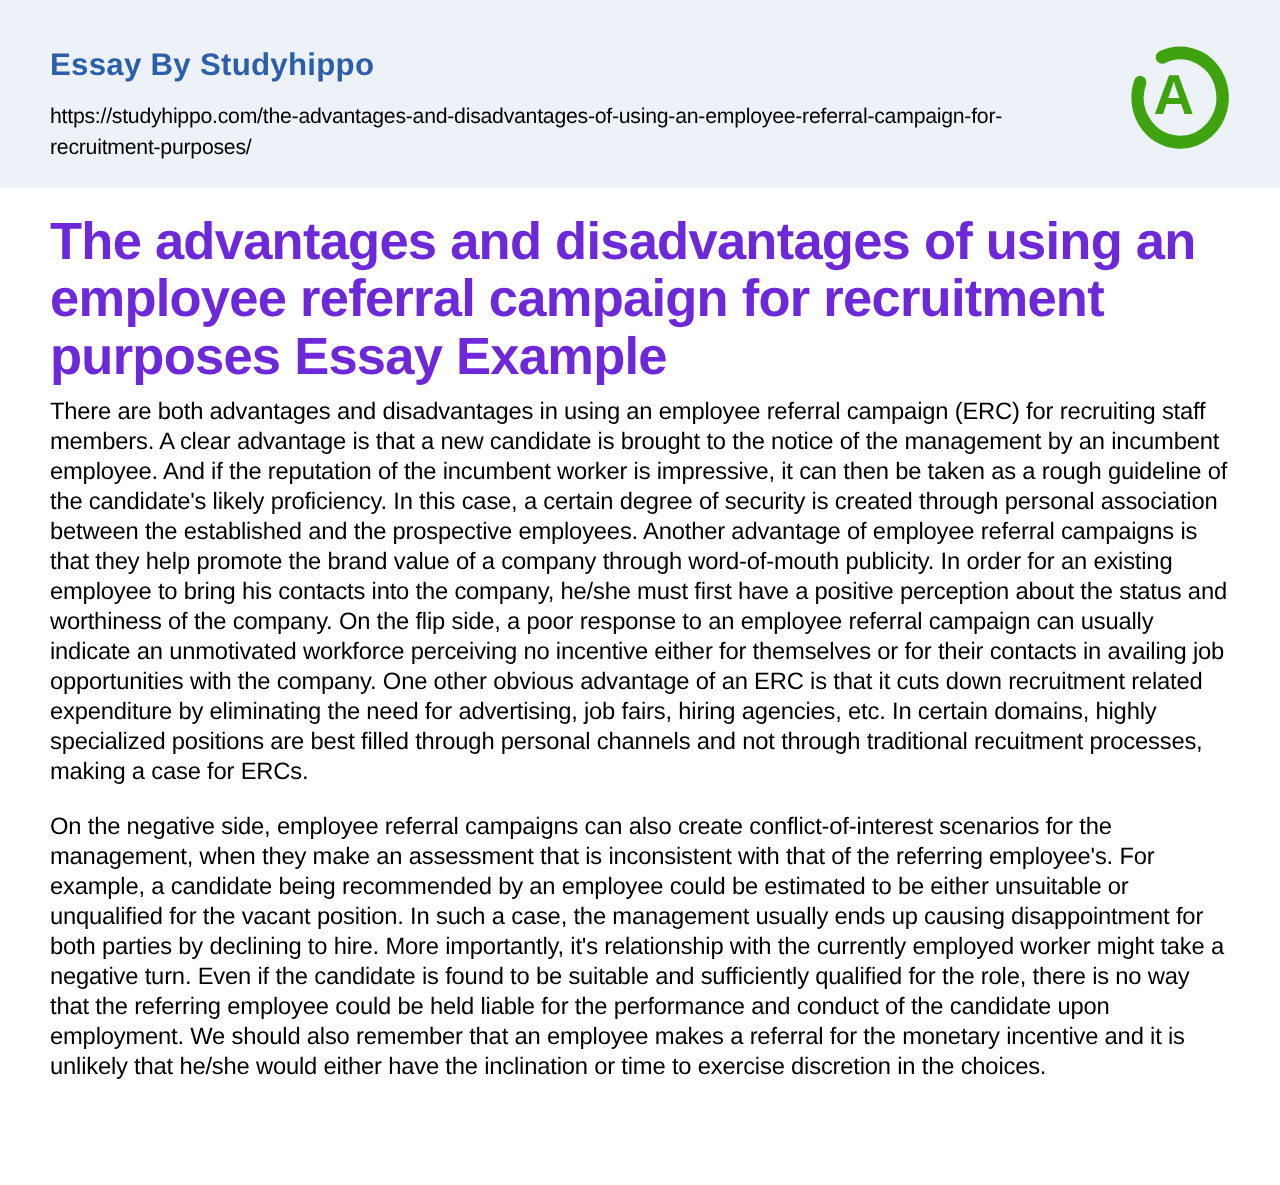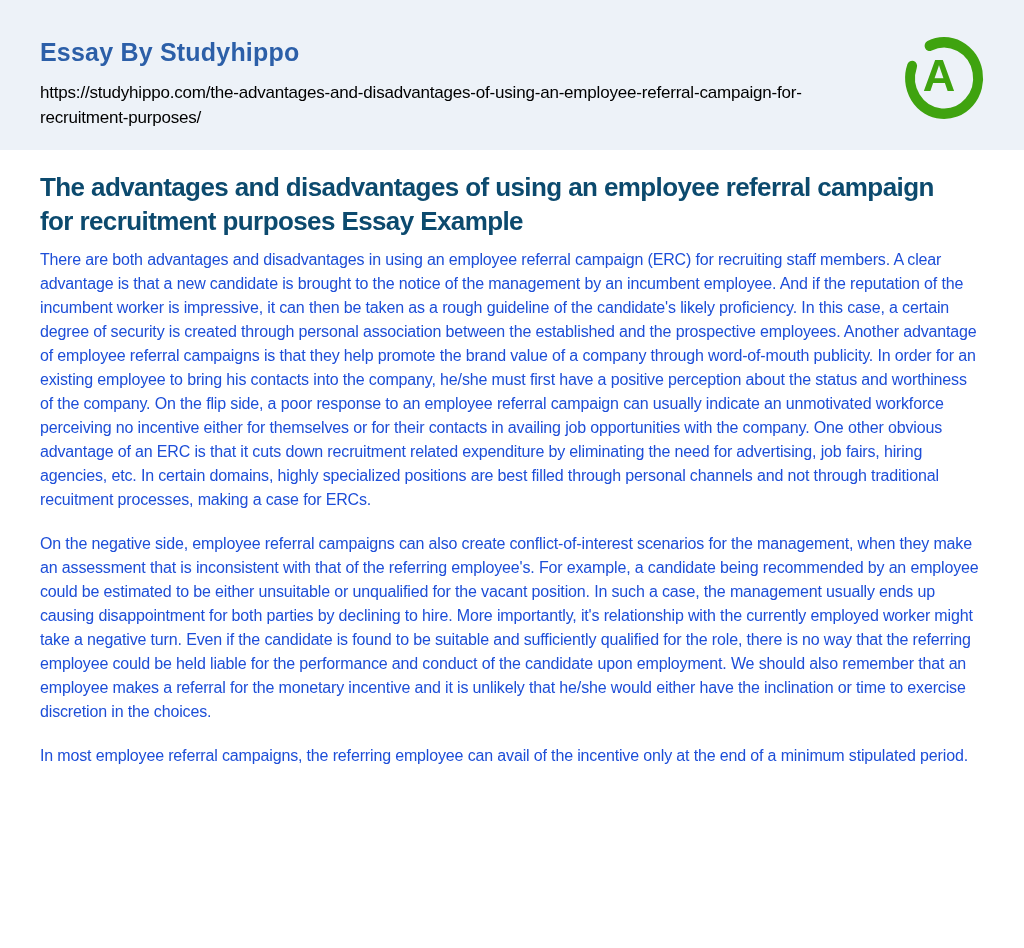--- a/index.html
+++ b/index.html
@@ -43,32 +43,32 @@
     right: 38px;
     width: 84px;
     height: 92px;
   }
 
   
   .article {
     padding: 20px 40px 0 40px;
   }
   .article-title {
-    font-size: 26px;
-    line-height: 34px;
+    font-size: 42px;
+    line-height: 46px;
     font-weight: 700;
-    color: #0c4a6e;
+    color: #6d28d9;
     letter-spacing: -0.6px;
     max-width: 920px;
     margin-bottom: 10px;
   }
   .article p {
-    font-size: 16px;
+    font-size: 19px;
     line-height: 24px;
-    color: #1d4ed8;
+    color: #000000;
     letter-spacing: -0.15px;
     margin-bottom: 20px;
     max-width: 948px;
   }
 </style>
 </head>
 <body>
 
 <div class="page">
 
@@ -84,16 +84,15 @@
     </div>
   </header>
 
   <main class="article">
     <h1 class="article-title">The advantages and disadvantages of using an employee referral campaign for recruitment purposes Essay Example</h1>
 
     <p>There are both advantages and disadvantages in using an employee referral campaign (ERC) for recruiting staff members. A clear advantage is that a new candidate is brought to the notice of the management by an incumbent employee. And if the reputation of the incumbent worker is impressive, it can then be taken as a rough guideline of the candidate's likely proficiency. In this case, a certain degree of security is created through personal association between the established and the prospective employees. Another advantage of employee referral campaigns is that they help promote the brand value of a company through word-of-mouth publicity. In order for an existing employee to bring his contacts into the company, he/she must first have a positive perception about the status and worthiness of the company. On the flip side, a poor response to an employee referral campaign can usually indicate an unmotivated workforce perceiving no incentive either for themselves or for their contacts in availing job opportunities with the company. One other obvious advantage of an ERC is that it cuts down recruitment related expenditure by eliminating the need for advertising, job fairs, hiring agencies, etc. In certain domains, highly specialized positions are best filled through personal channels and not through traditional recuitment processes, making a case for ERCs.</p>
 
     <p>On the negative side, employee referral campaigns can also create conflict-of-interest scenarios for the management, when they make an assessment that is inconsistent with that of the referring employee's. For example, a candidate being recommended by an employee could be estimated to be either unsuitable or unqualified for the vacant position. In such a case, the management usually ends up causing disappointment for both parties by declining to hire. More importantly, it's relationship with the currently employed worker might take a negative turn. Even if the candidate is found to be suitable and sufficiently qualified for the role, there is no way that the referring employee could be held liable for the performance and conduct of the candidate upon employment. We should also remember that an employee makes a referral for the monetary incentive and it is unlikely that he/she would either have the inclination or time to exercise discretion in the choices.</p>
 
-    <p>In most employee referral campaigns, the referring employee can avail of the incentive only at the end of a minimum stipulated period.</p>
   </main>
 
 </div>
 
 </body></html>

